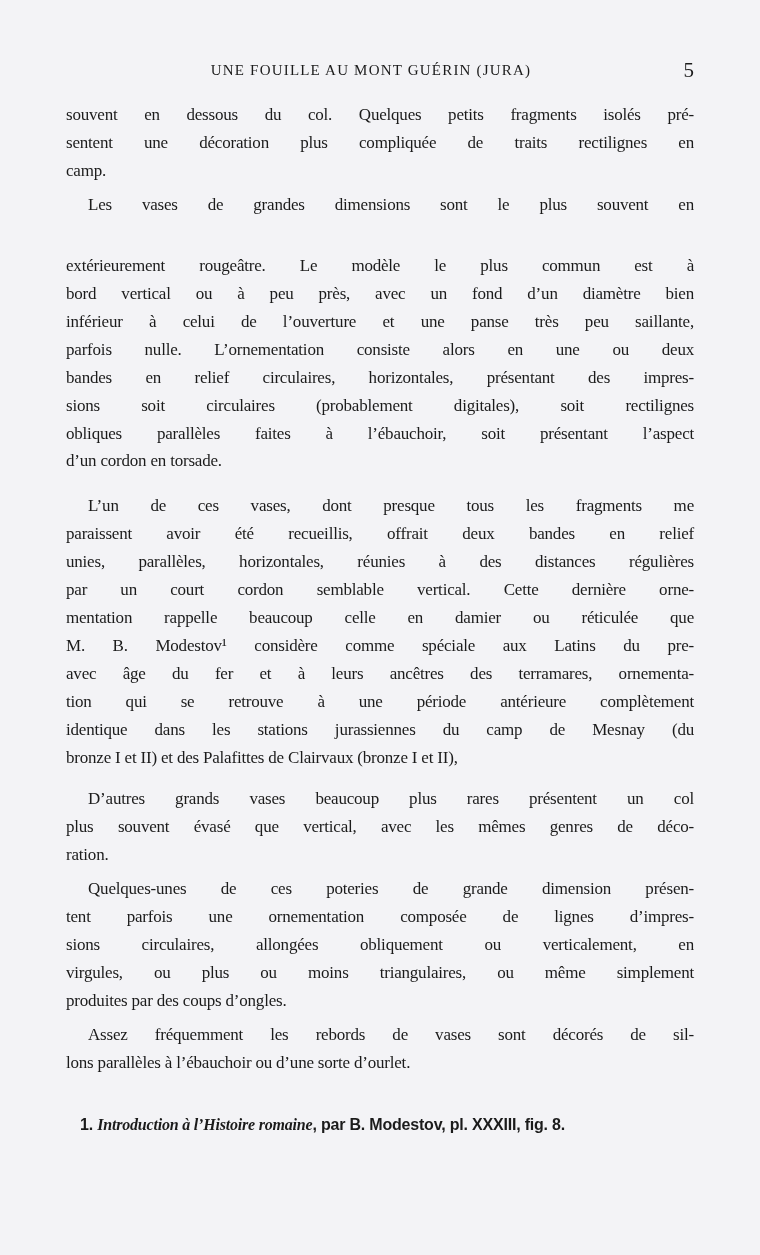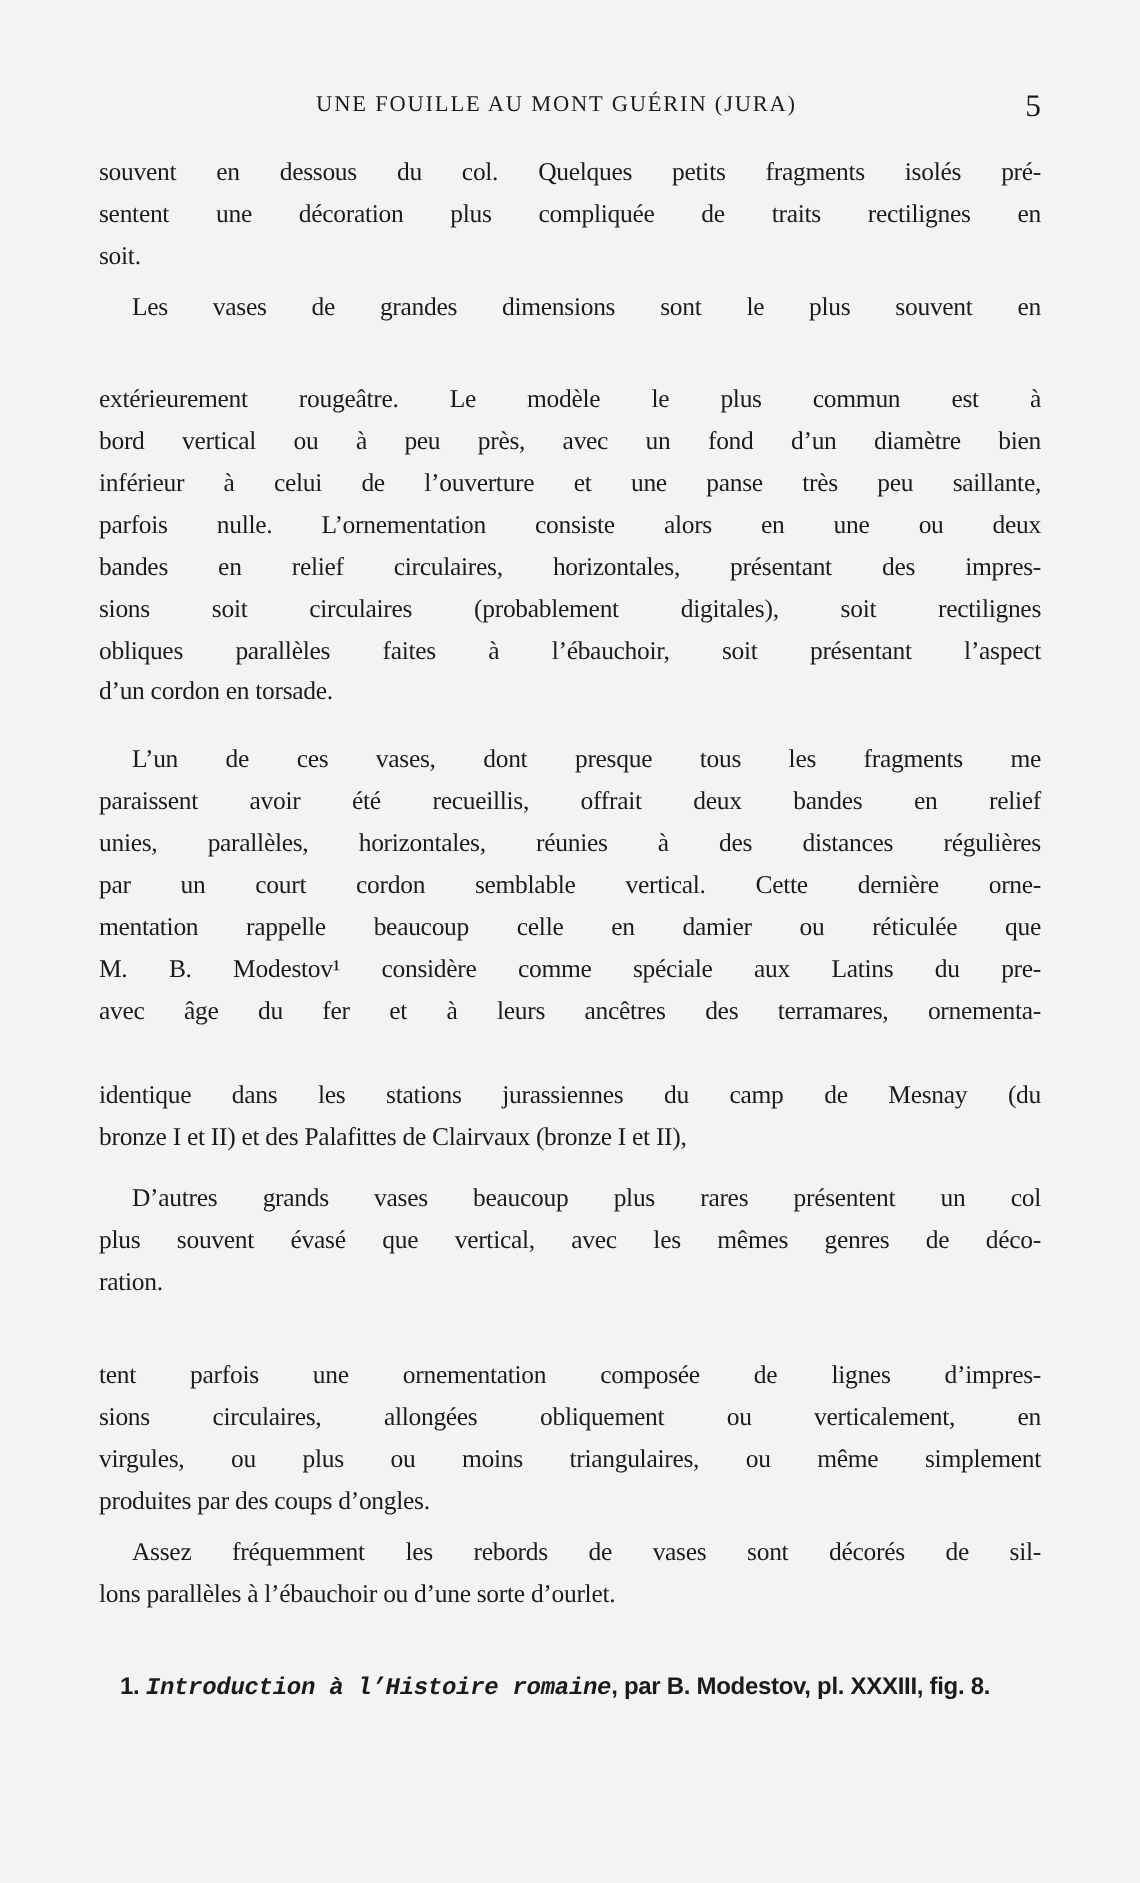--- a/index.html
+++ b/index.html
@@ -30,60 +30,62 @@
     letter-spacing: -0.2px;
   }
   .line.indent { left: 88px; width: 606px; }
   .line.last { text-align-last: left; }
   .footnote {
     position: absolute; left: 80px; top: 1113px; width: 620px; height: 24px;
     font-size: 16px; line-height: 24px;
     font-family: "Liberation Sans", "DejaVu Sans", sans-serif;
     font-weight: bold; letter-spacing: -0.2px;
   }
-  .footnote i { font-family: Liberation Mono, monospace; font-weight: bold; }
+  .footnote i { font-family: Liberation Serif, serif; font-weight: bold; }
 </style>
 </head>
 <body>
 
 <div class="page">
 
   <div class="running-head">
     <div class="running-title">UNE FOUILLE AU MONT GUÉRIN (JURA)</div>
     <div class="page-number">5</div>
   </div>
 
   <div class="line" style="top:101px">souvent en dessous du col. Quelques petits fragments isolés pré-</div>
   <div class="line" style="top:129px">sentent une décoration plus compliquée de traits rectilignes en</div>
-  <div class="line last" style="top:157px">soit.</div>
+  <div class="line last" style="top:157px">camp.</div>
 
   <div class="line indent" style="top:191px">Les vases de grandes dimensions sont le plus souvent en</div>
   <div class="line" style="top:252px">extérieurement rougeâtre. Le modèle le plus commun est à</div>
   <div class="line" style="top:280px">bord vertical ou à peu près, avec un fond d’un diamètre bien</div>
   <div class="line" style="top:308px">inférieur à celui de l’ouverture et une panse très peu saillante,</div>
   <div class="line" style="top:336px">parfois nulle. L’ornementation consiste alors en une ou deux</div>
   <div class="line" style="top:364px">bandes en relief circulaires, horizontales, présentant des impres-</div>
   <div class="line" style="top:392px">sions soit circulaires (probablement digitales), soit rectilignes</div>
   <div class="line" style="top:420px">obliques parallèles faites à l’ébauchoir, soit présentant l’aspect</div>
   <div class="line last" style="top:447px">d’un cordon en torsade.</div>
 
   <div class="line indent" style="top:492px">L’un de ces vases, dont presque tous les fragments me</div>
   <div class="line" style="top:520px">paraissent avoir été recueillis, offrait deux bandes en relief</div>
   <div class="line" style="top:548px">unies, parallèles, horizontales, réunies à des distances régulières</div>
   <div class="line" style="top:576px">par un court cordon semblable vertical. Cette dernière orne-</div>
   <div class="line" style="top:604px">mentation rappelle beaucoup celle en damier ou réticulée que</div>
   <div class="line" style="top:632px">M. B. Modestov¹ considère comme spéciale aux Latins du pre-</div>
   <div class="line" style="top:660px">avec âge du fer et à leurs ancêtres des terramares, ornementa-</div>
+  <div class="line" style="top:688px">tion qui se retrouve à une période antérieure complètement</div>
   <div class="line" style="top:716px">identique dans les stations jurassiennes du camp de Mesnay (du</div>
   <div class="line last" style="top:744px">bronze I et II) et des Palafittes de Clairvaux (bronze I et II),</div>
 
   <div class="line indent" style="top:785px">D’autres grands vases beaucoup plus rares présentent un col</div>
   <div class="line" style="top:813px">plus souvent évasé que vertical, avec les mêmes genres de déco-</div>
   <div class="line last" style="top:841px">ration.</div>
 
+  <div class="line indent" style="top:875px">Quelques-unes de ces poteries de grande dimension présen-</div>
   <div class="line" style="top:903px">tent parfois une ornementation composée de lignes d’impres-</div>
   <div class="line" style="top:931px">sions circulaires, allongées obliquement ou verticalement, en</div>
   <div class="line" style="top:959px">virgules, ou plus ou moins triangulaires, ou même simplement</div>
   <div class="line last" style="top:987px">produites par des coups d’ongles.</div>
 
   <div class="line indent" style="top:1021px">Assez fréquemment les rebords de vases sont décorés de sil-</div>
   <div class="line last" style="top:1049px">lons parallèles à l’ébauchoir ou d’une sorte d’ourlet.</div>
 
   <div class="footnote">
     <span>1.</span>

